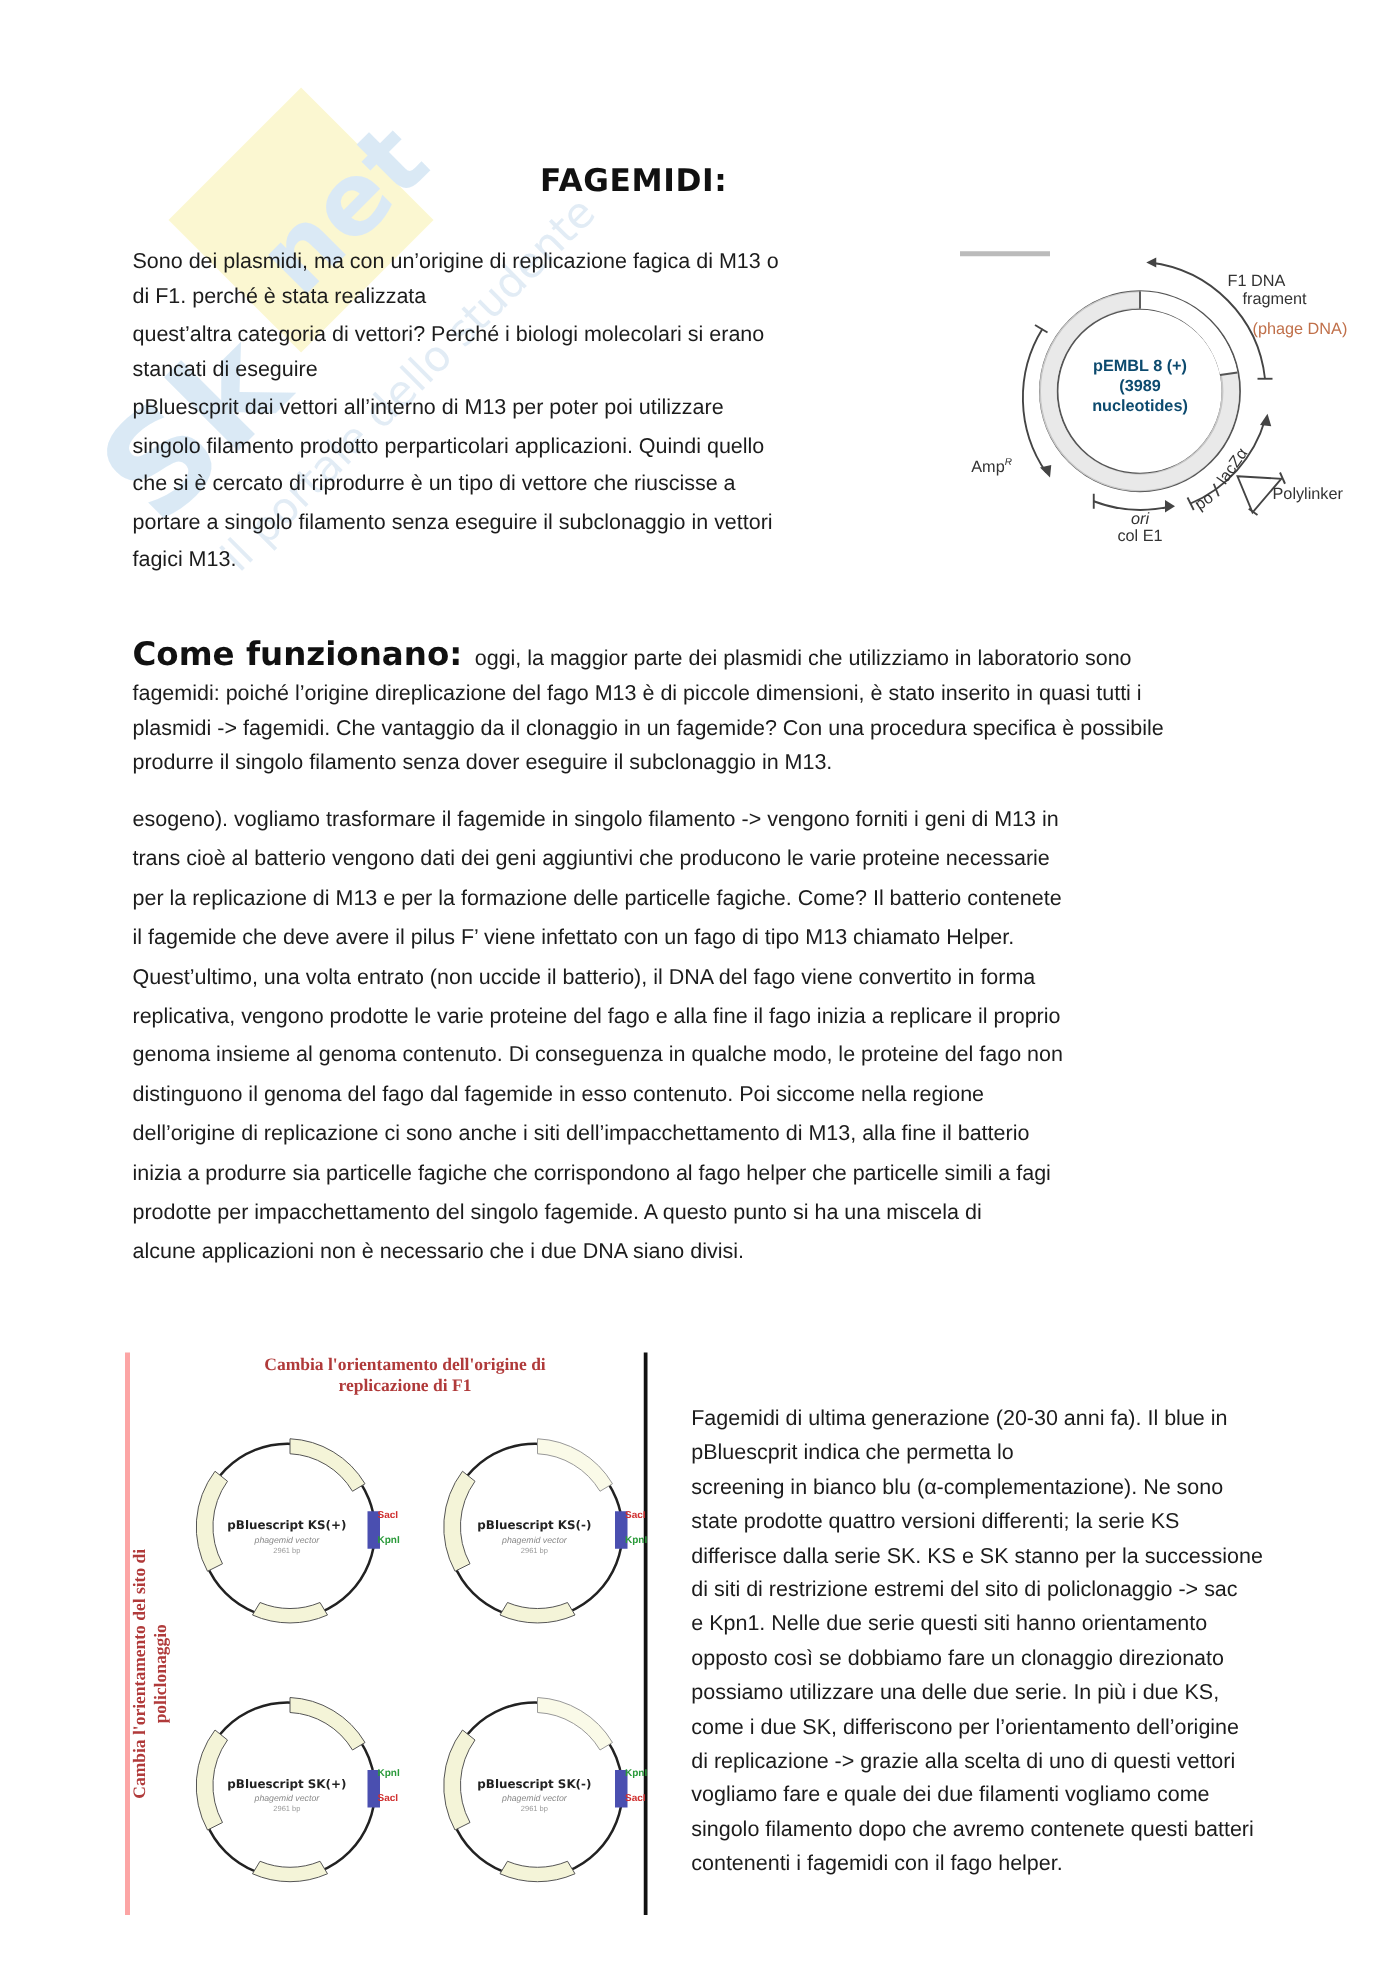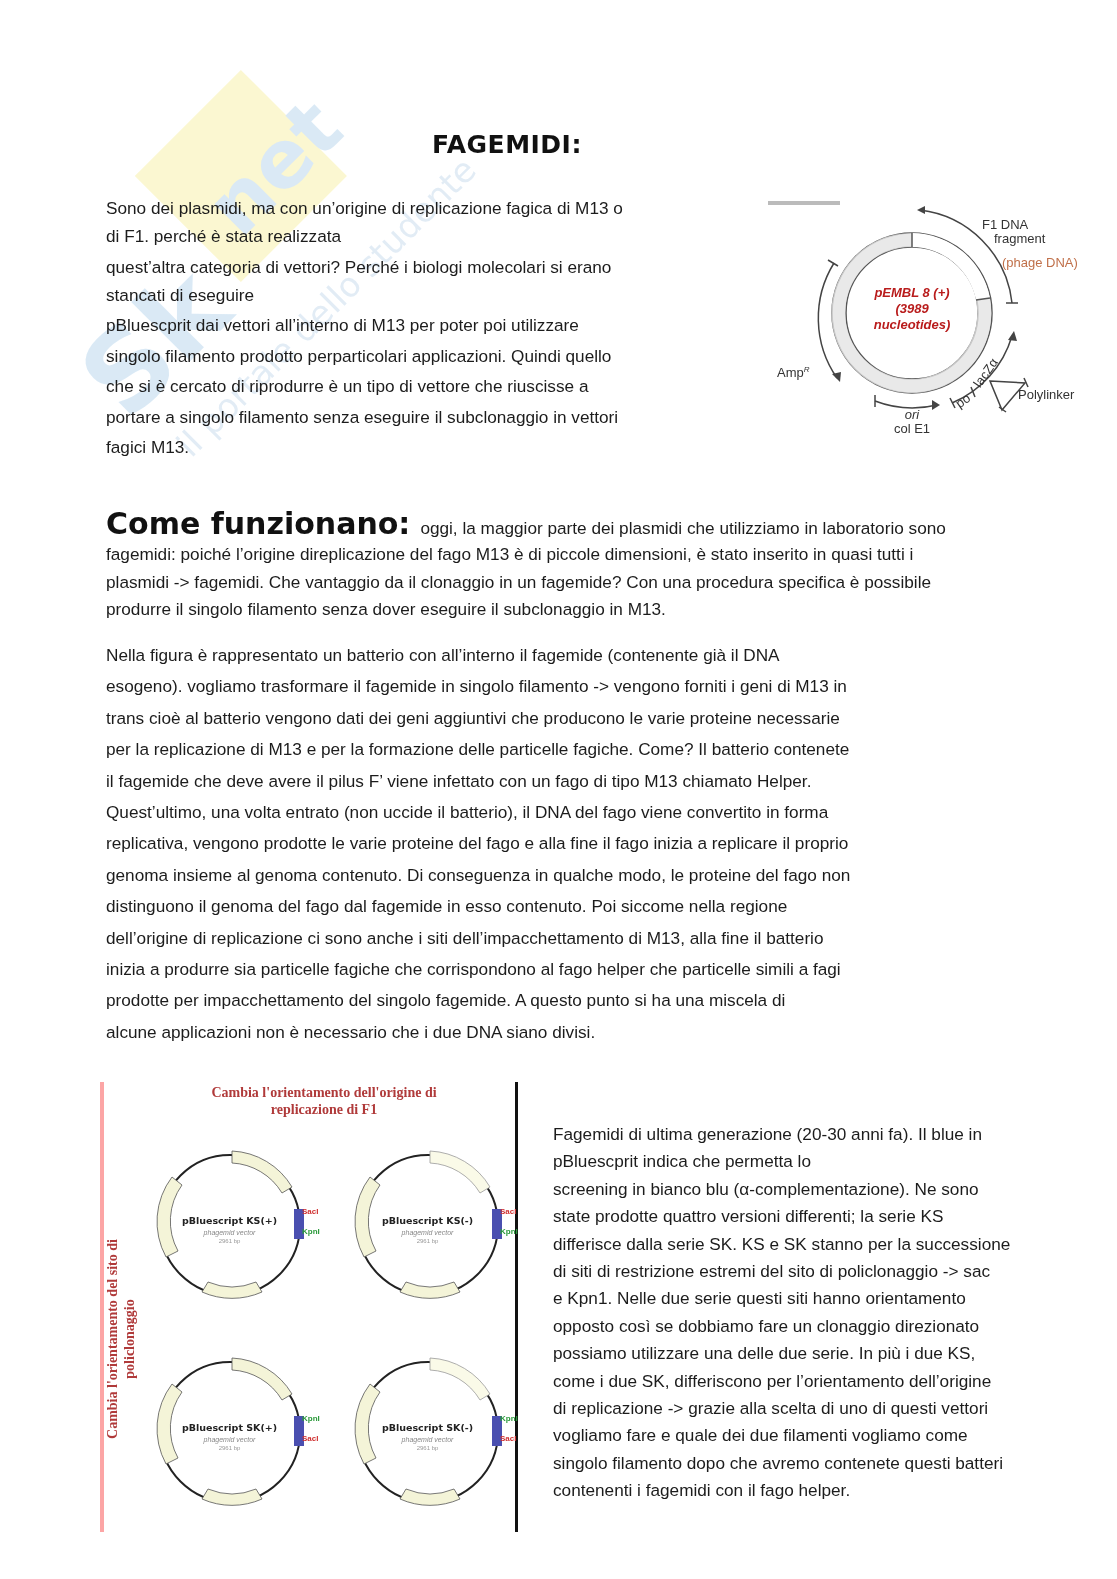--- a/index.html
+++ b/index.html
@@ -15,33 +15,33 @@
 
   .para { position: absolute; font-family: "Liberation Sans", sans-serif; font-size: 17.2px; color: #1c1c1c; }
   .para .ln { display: block; white-space: nowrap; }
 
   #intro { left: 106px; top: 193px; }
   #intro .ln { height: 30.5px; line-height: 30.5px; }
   #intro .ln.tight { height: 28px; }
 
   #how { left: 106px; top: 507px; width: 990px; }
   #how .ln { height: 27.5px; line-height: 27.5px; }
-  #how .heading { font-family: "DejaVu Sans", sans-serif; font-weight: bold; font-size: 30px; margin-right: 10px; color: #111; }
+  #how .heading { font-family: "DejaVu Sans", sans-serif; font-weight: bold; font-size: 26px; margin-right: 10px; color: #111; }
 
   #figure-text { left: 106px; top: 640px; }
   #figure-text .ln { height: 31.4px; line-height: 31.4px; }
 
   #right-text { left: 553px; top: 1121px; }
   #right-text .ln { height: 27.4px; line-height: 27.4px; }
 
   
   .pembl { position: absolute; left: 762px; top: 188px; width: 330px; height: 252px; }
   .pembl .lbl { position: absolute; font-family: "Liberation Sans", sans-serif; color: #333; font-size: 13px; line-height: 14px; }
   .pembl .center { position: absolute; left: 90px; top: 97px; width: 120px; text-align: center;
-                   font-weight: bold; font-size: 13px; line-height: 16px; color: #b91c1c; font-style: italic; }
+                   font-weight: bold; font-size: 13px; line-height: 16px; color: #0c4a6e; }
 
   
   .bluefig { position: absolute; left: 100px; top: 1082px; width: 411px; height: 450px; background: #fff;
              border-left: 4px solid #fca5a5; border-right: 3px solid #111; }
   .bluefig .figtitle { position: absolute; left: 60px; top: 2px; width: 320px; text-align: center;
                        font-family: "Liberation Serif", serif; font-weight: bold; font-size: 14px; line-height: 17px; color: #b03a3a; }
   .bluefig .vtitle { position: absolute; left: -148px; top: 240px; width: 330px; transform: rotate(-90deg);
                      text-align: center; font-family: "Liberation Serif", serif; font-weight: bold; font-size: 14px;
                      line-height: 17px; color: #b03a3a; }
   .plasmid { position: absolute; width: 180px; height: 180px; }
@@ -134,21 +134,20 @@
   </div>
 
   <div class="para" id="how">
     <span class="ln" style="height:34px;line-height:34px;"><span class="heading">Come funzionano:</span><span>oggi, la maggior parte dei plasmidi che utilizziamo in laboratorio sono</span></span>
     <span class="ln">fagemidi: poiché l’origine direplicazione del fago M13 è di piccole dimensioni, è stato inserito in quasi tutti i</span>
     <span class="ln">plasmidi -&gt; fagemidi. Che vantaggio da il clonaggio in un fagemide? Con una procedura specifica è possibile</span>
     <span class="ln">produrre il singolo filamento senza dover eseguire il subclonaggio in M13.</span>
   </div>
 
   <div class="para" id="figure-text">
-    <span class="ln">Nella figura è rappresentato un batterio con all’interno il fagemide (contenente già il DNA</span>
     <span class="ln">esogeno). vogliamo trasformare il fagemide in singolo filamento -&gt; vengono forniti i geni di M13 in</span>
     <span class="ln">trans cioè al batterio vengono dati dei geni aggiuntivi che producono le varie proteine necessarie</span>
     <span class="ln">per la replicazione di M13 e per la formazione delle particelle fagiche. Come? Il batterio contenete</span>
     <span class="ln">il fagemide che deve avere il pilus F’ viene infettato con un fago di tipo M13 chiamato Helper.</span>
     <span class="ln">Quest’ultimo, una volta entrato (non uccide il batterio), il DNA del fago viene convertito in forma</span>
     <span class="ln">replicativa, vengono prodotte le varie proteine del fago e alla fine il fago inizia a replicare il proprio</span>
     <span class="ln">genoma insieme al genoma contenuto. Di conseguenza in qualche modo, le proteine del fago non</span>
     <span class="ln">distinguono il genoma del fago dal fagemide in esso contenuto. Poi siccome nella regione</span>
     <span class="ln">dell’origine di replicazione ci sono anche i siti dell’impacchettamento di M13, alla fine il batterio</span>
     <span class="ln">inizia a produrre sia particelle fagiche che corrispondono al fago helper che particelle simili a fagi</span>

